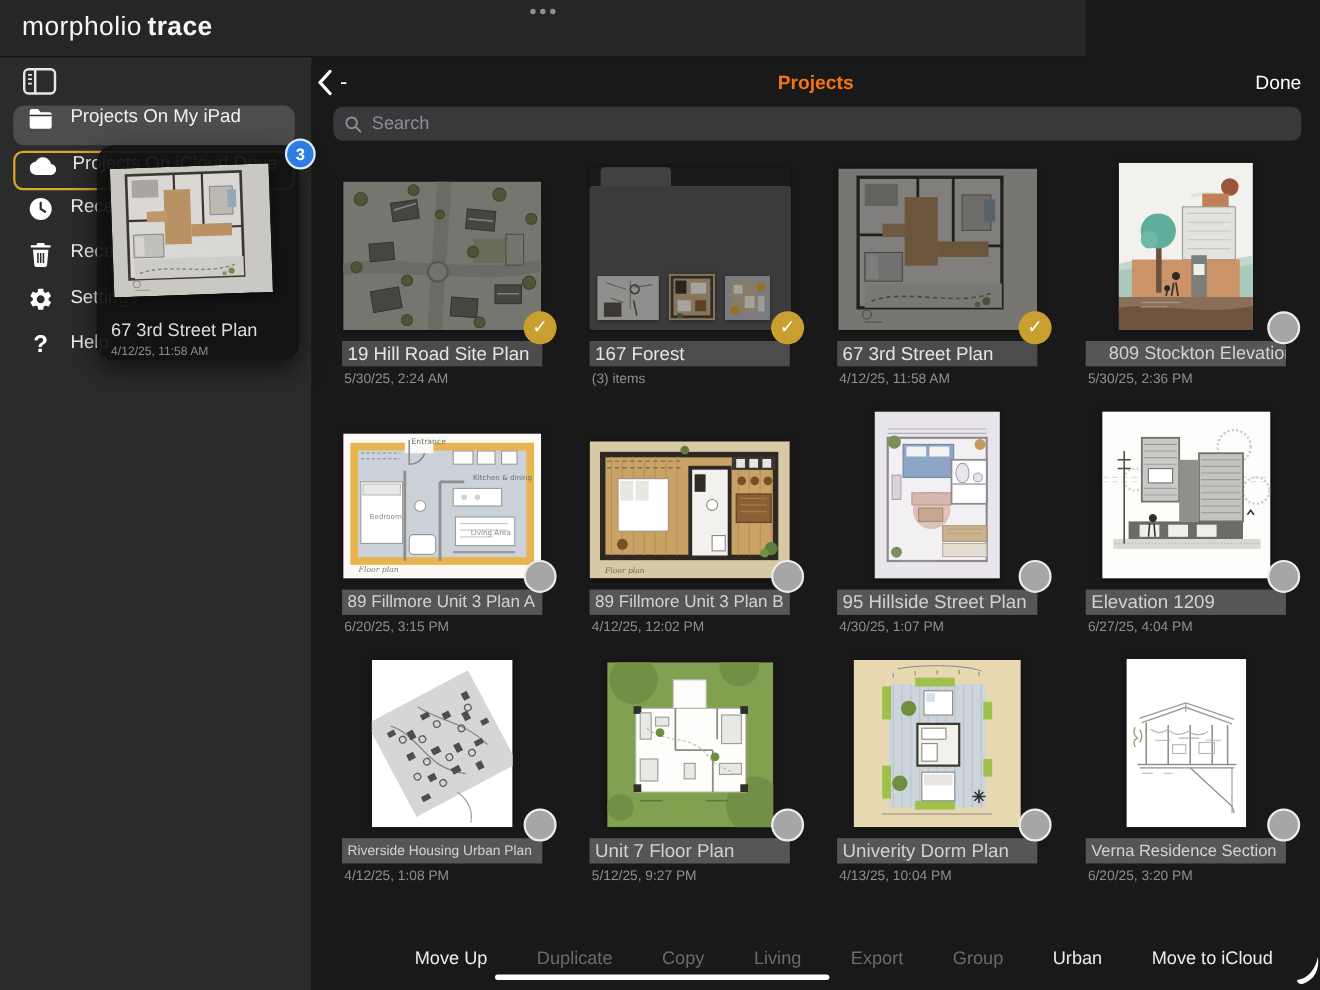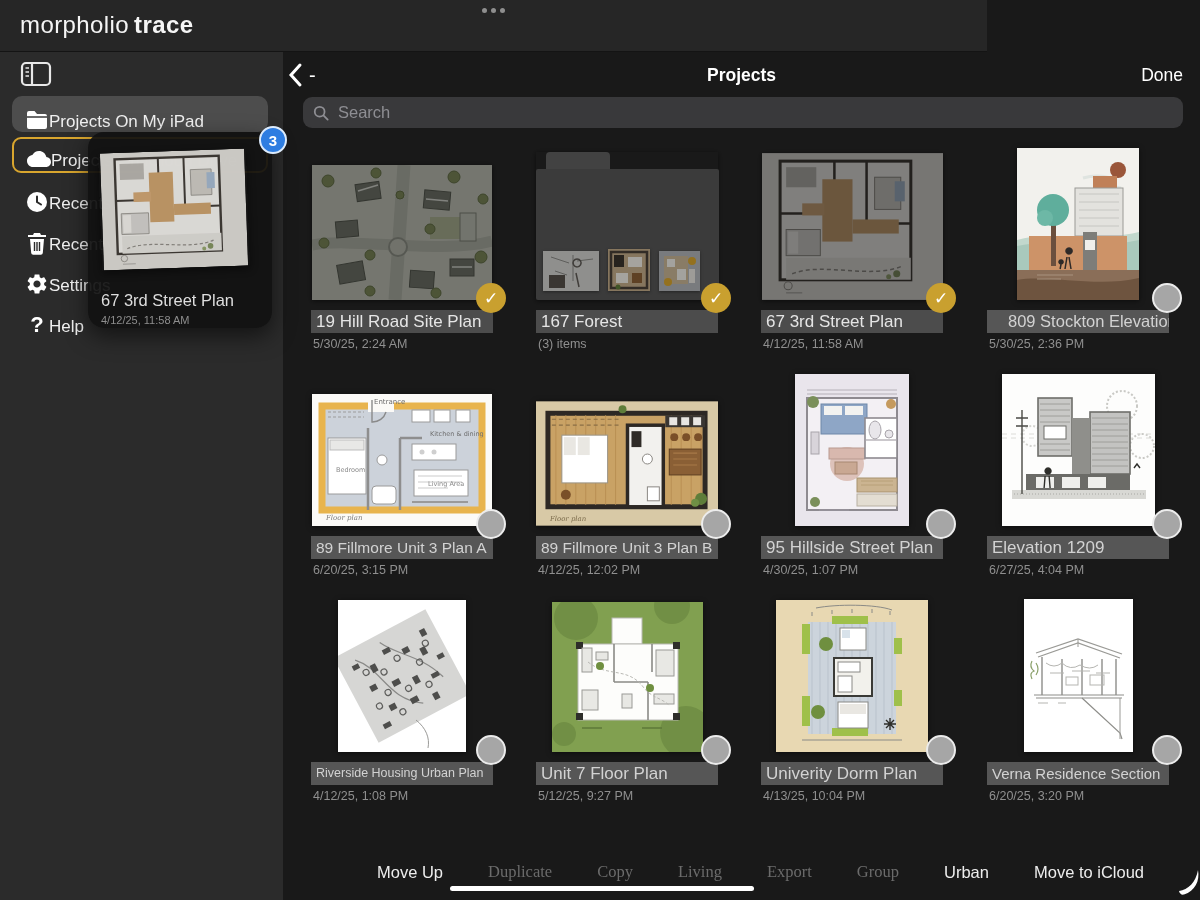--- a/index.html
+++ b/index.html
@@ -13,35 +13,35 @@
   .topbar { position:absolute; left:0; top:0; width:987px; height:52px; background:#262626; border-bottom:1px solid #141414; }
   .brand { position:absolute; left:20px; top:11px; font-size:24px; color:#f5f5f5; letter-spacing:.4px; }
   .brand .light { font-weight:300; }
   .brand .bold { font-weight:700; margin-left:5px; }
   .mt-dots { position:absolute; left:0; right:0; top:8px; display:flex; justify-content:center; gap:4px; }
   .mt-dots i { width:5px; height:5px; border-radius:50%; background:#8f8f8f; }
   
   .sidebar { position:absolute; left:0; top:52px; width:283px; height:848px; background:#2b2b2b; }
   .toggle { position:absolute; left:20px; top:9px; width:32px; height:26px; }
   .side-list { position:absolute; left:12px; top:44px; width:256px; }
-  .srow { height:36px; margin-bottom:5px; border-radius:10px; display:flex; align-items:flex-end; padding:0 13px; color:#f0f0f0; font-size:17px; }
+  .srow { height:36px; margin-bottom:5px; border-radius:10px; display:flex; align-items:flex-start; padding:0 13px; gap:15px; color:#f0f0f0; font-size:17px; }
   .srow.active { background:#4d4d4d; }
   .srow.drop { border:2px solid #d9a62e; border-radius:9px; }
   .sicon { width:24px; height:24px; flex:0 0 24px; display:flex; align-items:center; justify-content:center; }
   .help-glyph { font-size:22px; font-weight:700; color:#fff; }
   
   .drag-card { position:absolute; left:88px; top:132px; width:184px; height:196px; background:rgba(17,17,17,.93); border-radius:16px; box-shadow:0 8px 22px rgba(0,0,0,.55); z-index:30; }
   .drag-thumb { position:absolute; left:100px; top:151px; width:148px; height:117px; transform:rotate(-2deg); opacity:.93; z-index:31; box-shadow:0 3px 9px rgba(0,0,0,.5); }
   .drag-title { position:absolute; left:101px; top:291px; width:165px; font-size:16.5px; color:#dedede; z-index:31; white-space:nowrap; overflow:hidden; }
   .drag-date { position:absolute; left:101px; top:314px; font-size:11px; color:#8e8e8e; z-index:31; }
   .badge { position:absolute; left:259px; top:126px; width:28px; height:28px; border-radius:50%; background:#2e7de1; border:2px solid #dcebfc; color:#fff; font-size:15px; font-weight:700; display:flex; align-items:center; justify-content:center; z-index:32; }
   
   .back-btn { position:absolute; left:288px; top:62px; width:42px; height:26px; z-index:5; display:flex; align-items:center; gap:6px; }
   .back-dash { color:#fff; font-size:20px; line-height:26px; }
-  .page-title { position:absolute; left:283px; top:65px; width:917px; text-align:center; color:#ffffff; font-weight:700; font-size:17.5px; }
+  .page-title { position:absolute; left:283px; top:65px; width:917px; text-align:center; color:#f97316; font-weight:700; font-size:17.5px; }
   .done-btn { position:absolute; right:17px; top:65px; font-size:17.5px; color:#fff; font-weight:500; }
   .searchbar { position:absolute; left:303px; top:97px; width:880px; height:31px; background:#39393b; border-radius:9px; display:flex; align-items:center; padding:0 10px; gap:7px; }
   .searchbar input { flex:1; background:transparent; border:none; outline:none; color:#ddd; font-size:16.5px; font-family:inherit; }
   .searchbar input::placeholder { color:#8e8e93; }
   
   .cell { position:absolute; width:182px; }
   .art { position:relative; height:150px; display:flex; align-items:flex-end; justify-content:center; }
   .art svg.sheet, .art .folder { box-shadow:0 1px 5px rgba(0,0,0,.55); }
   .dimwrap { filter:brightness(.55) saturate(.92); display:flex; align-items:flex-end; justify-content:center; width:100%; height:100%; }
   .plabel { margin-top:10px; height:23px; width:182px; background:#565656; color:#d2d2d2; font-size:17px; line-height:23px; padding:0 5px; white-space:nowrap; overflow:hidden; }
@@ -51,21 +51,21 @@
   .indicator.unselected { background:#a6a6a6; border:2.5px solid #ececec; }
   .indicator.selected { background:#c9a02f; color:#fff; display:flex; align-items:center; justify-content:center; font-size:17px; font-weight:700; }
   
   .folder { position:relative; width:183px; height:148px; }
   .folder-tab { position:absolute; left:10px; top:0; width:64px; height:18px; background:#616161; border-radius:4px 4px 0 0; }
   .folder-body { position:absolute; left:0; top:17px; width:183px; height:131px; background:#575757; border-radius:2px; display:flex; align-items:flex-end; gap:9px; padding:0 7px 9px; }
   .mini { box-shadow:0 1px 3px rgba(0,0,0,.4); }
   
   .btoolbar { position:absolute; left:283px; top:862px; width:917px; display:flex; align-items:center; gap:45px; padding-left:94px; font-size:16.5px; }
   .tbtn { color:#ededed; white-space:nowrap; }
-  .tbtn.off { color:#6b6b6b;font-family:Liberation Serif, serif; }
+  .tbtn.off { color:#6b6b6b; }
   .home-indicator { position:absolute; left:450px; top:886px; width:304px; height:5px; border-radius:3px; background:#fff; z-index:40; }
   .page-curl { position:absolute; left:1176px; top:860px; z-index:41; }
 </style>
 </head>
 <body>
 
 <div class="screen">
 
   <svg width="0" height="0" style="position:absolute">
     <defs>

